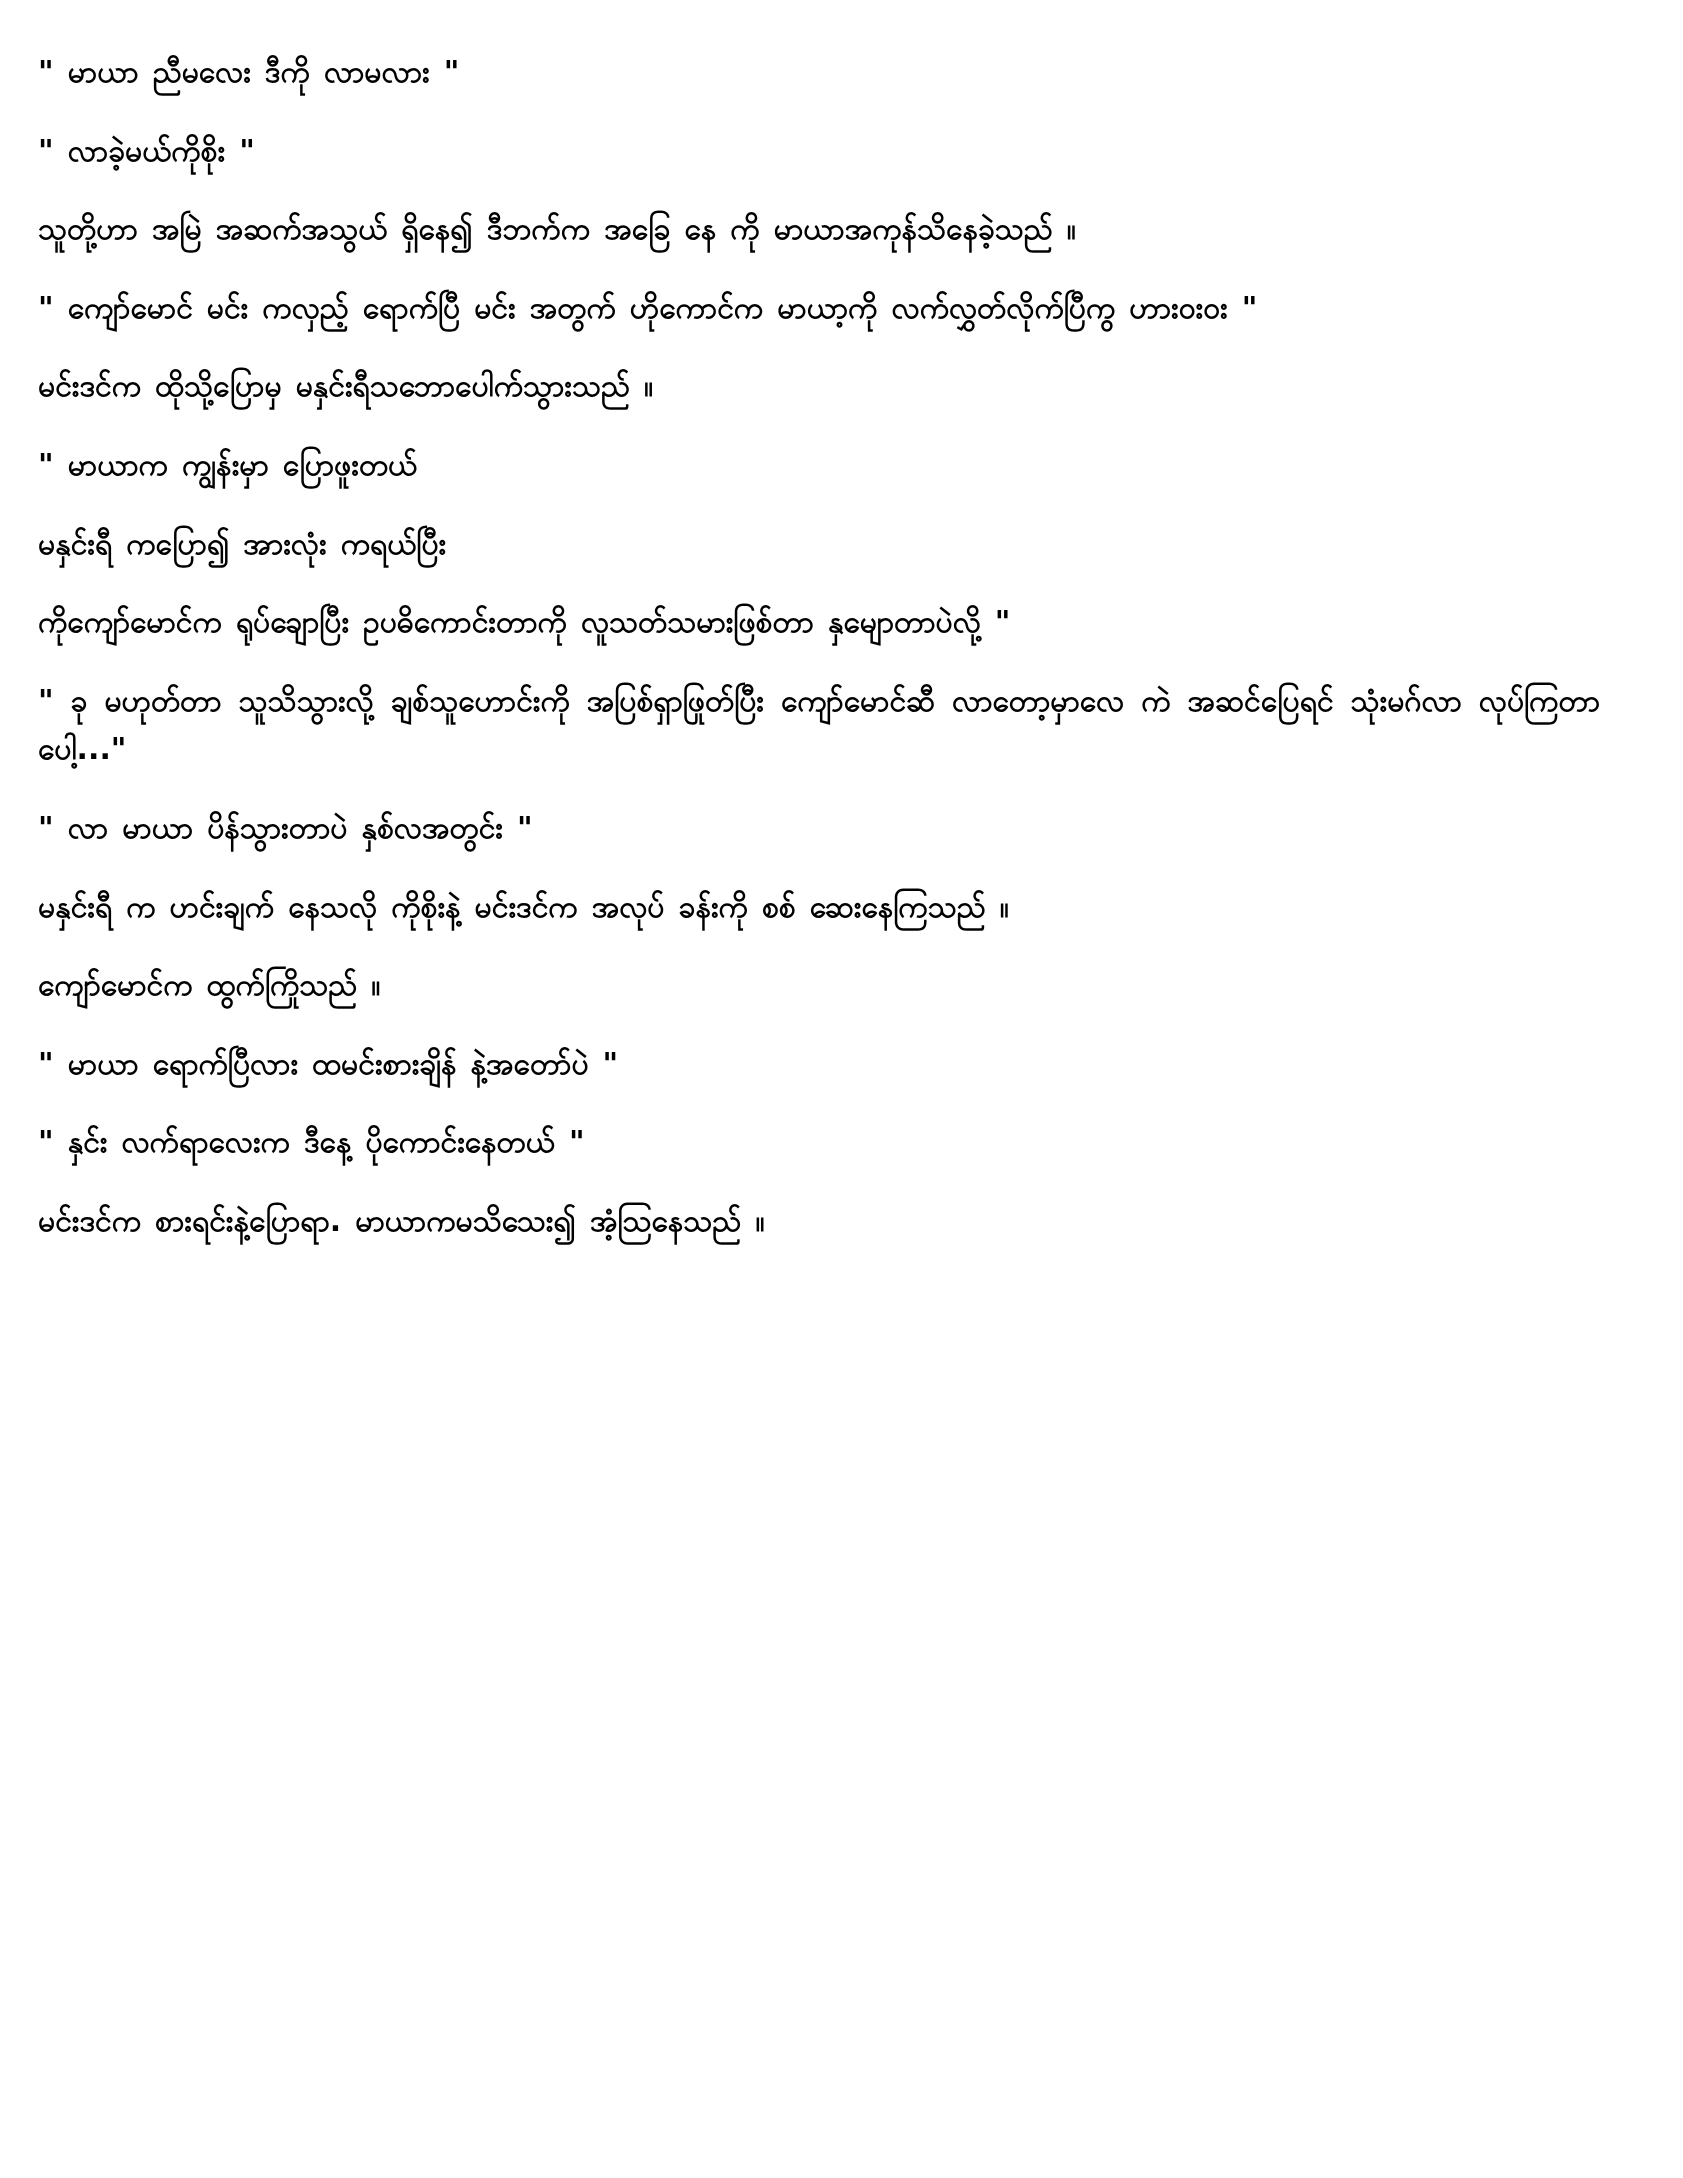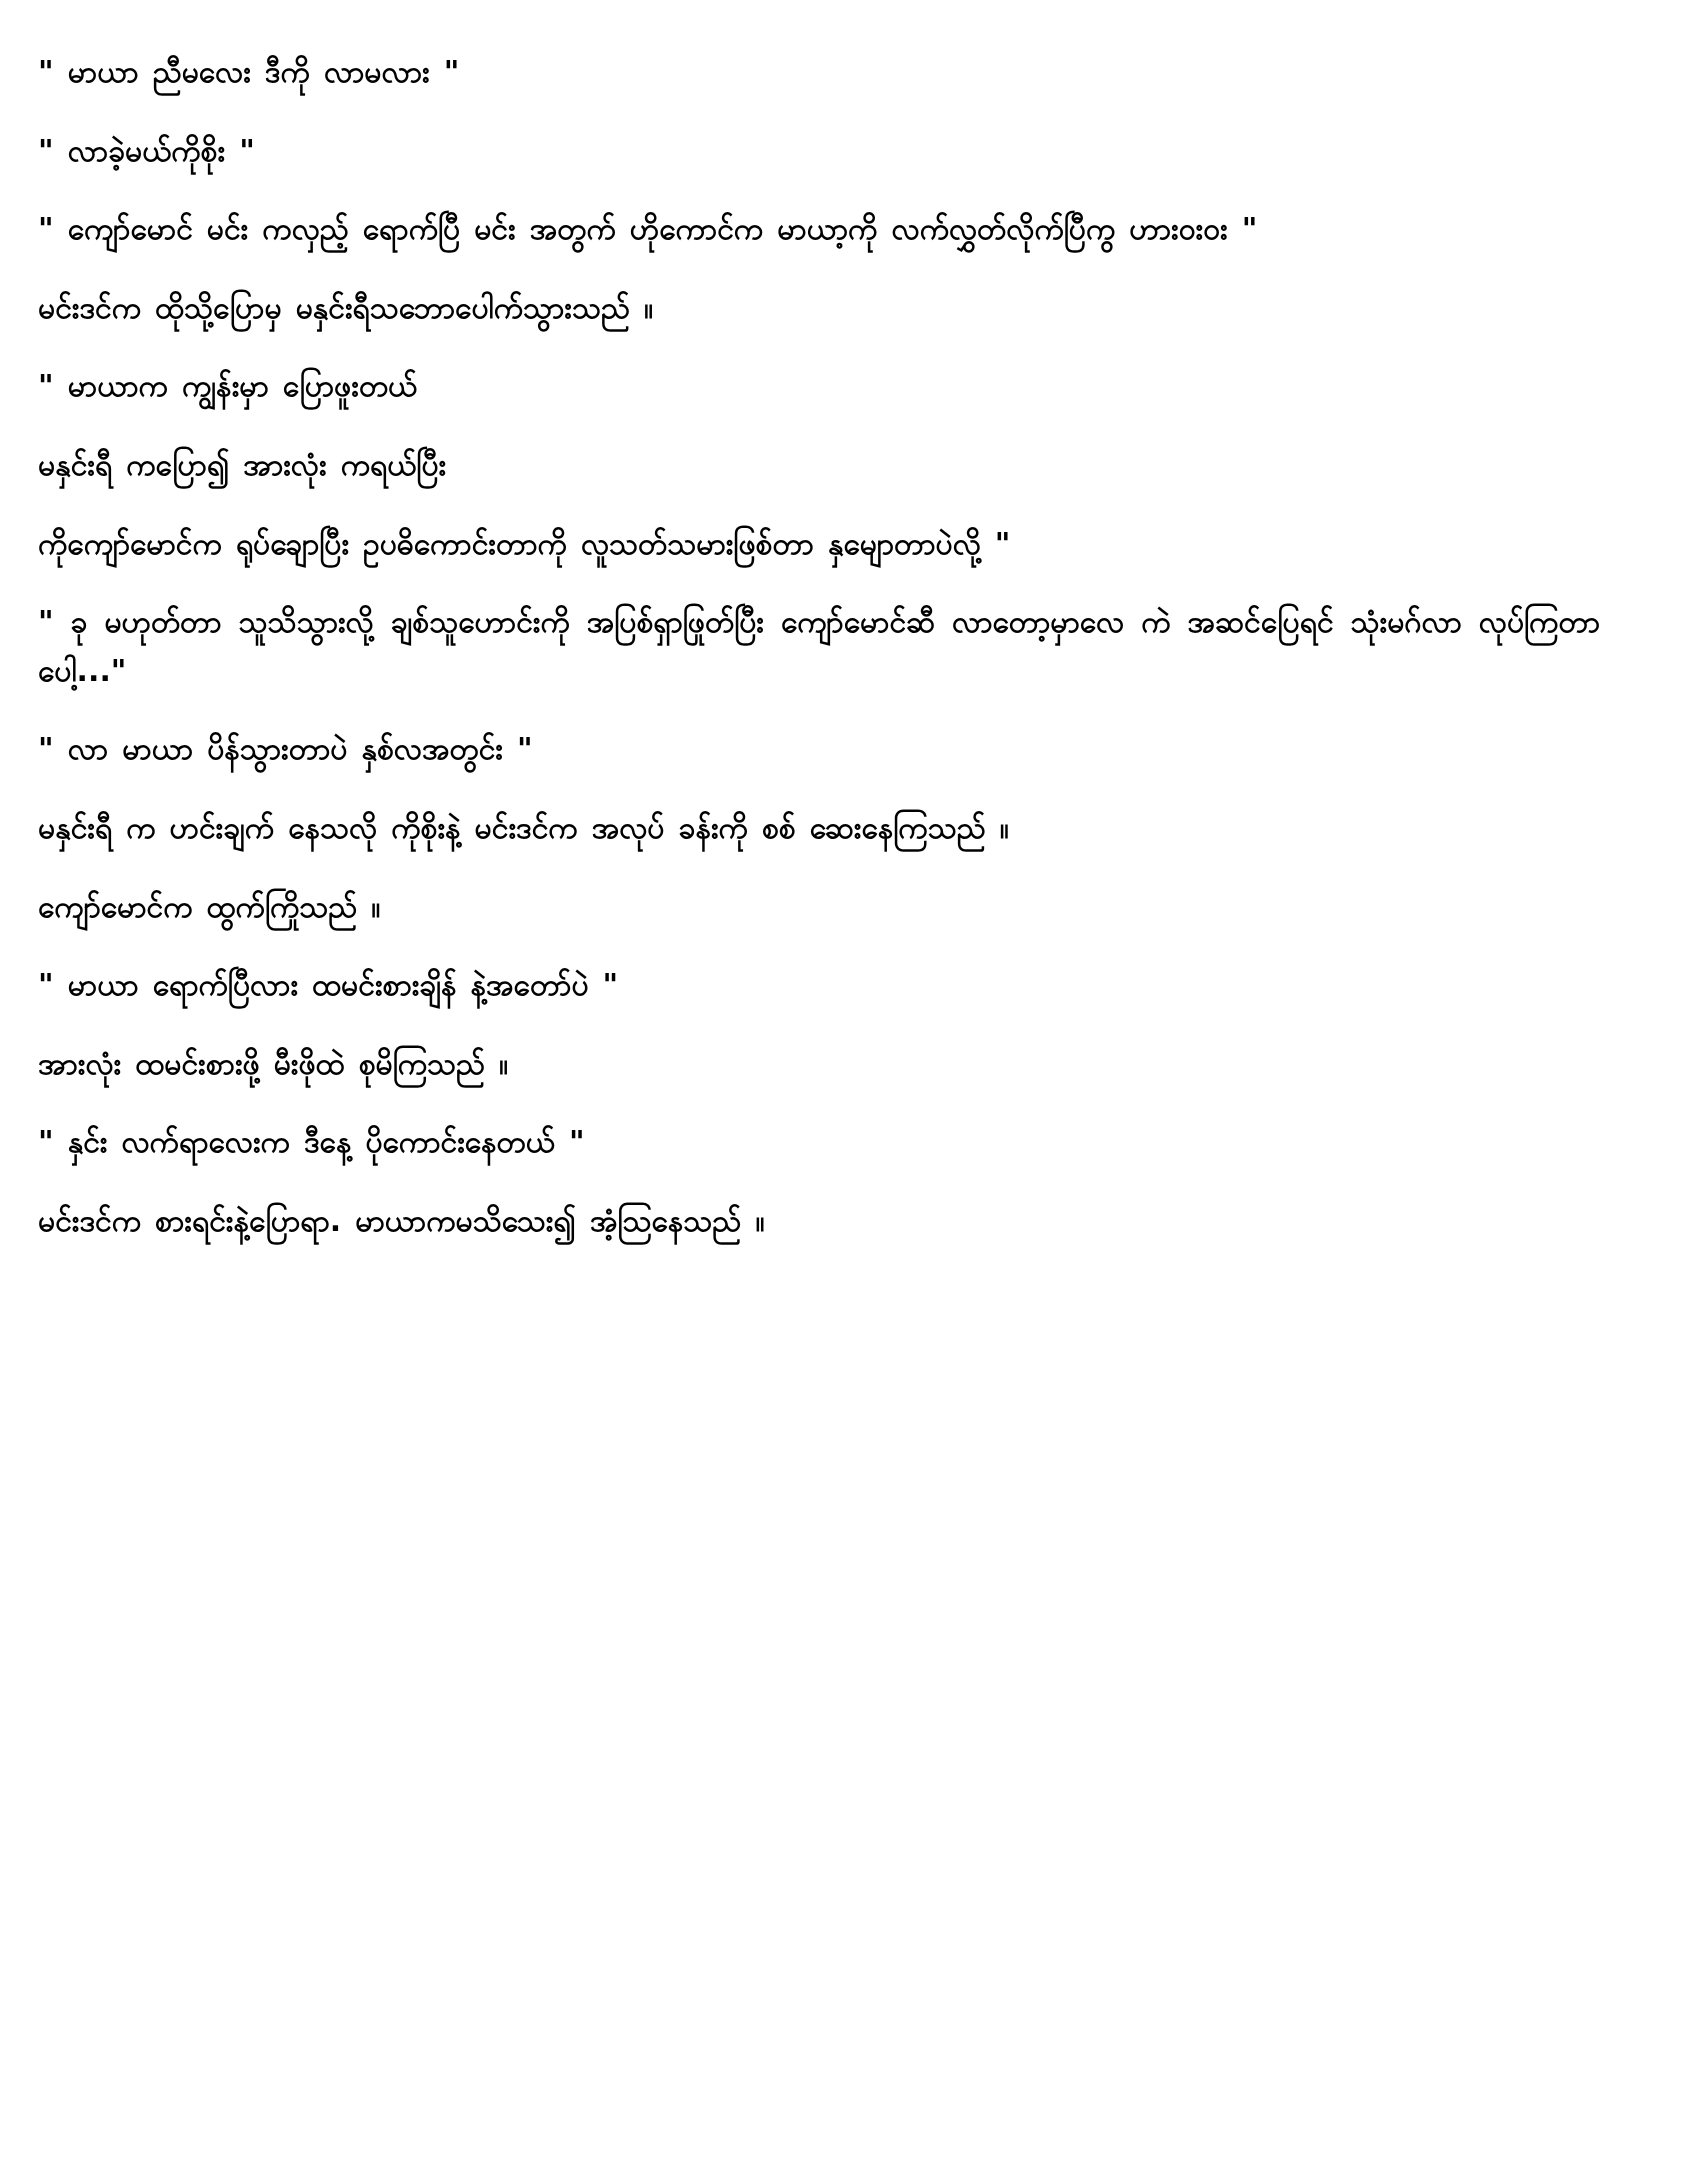--- a/index.html
+++ b/index.html
@@ -38,28 +38,28 @@
     margin-bottom: 0;
   }
 </style>
 </head>
 <body>
 
 <div class="page">
   <div class="doc-body">
     <p class="para">" မာယာ ညီမလေး ဒီကို လာမလား "</p>
     <p class="para">" လာခဲ့မယ်ကိုစိုး "</p>
+    <p class="para">သူတို့ဟာ အမြဲ အဆက်အသွယ် ရှိနေ၍ ဒီဘက်က အခြေ နေ ကို မာယာအကုန်သိနေခဲ့သည် ။</p>
     <p class="para">" ကျော်မောင် မင်း ကလှည့် ရောက်ပြီ မင်း အတွက် ဟိုကောင်က မာယာ့ကို လက်လွှတ်လိုက်ပြီကွ ဟား၀း၀း "</p>
     <p class="para">မင်းဒင်က ထိုသို့ပြောမှ မနှင်းရီသဘောပေါက်သွားသည် ။</p>
     <p class="para">" မာယာက ကျွန်းမှာ ပြောဖူးတယ်</p>
     <p class="para">မနှင်းရီ ကပြော၍ အားလုံး ကရယ်ပြီး</p>
     <p class="para">ကိုကျော်မောင်က ရုပ်ချောပြီး ဥပဓိကောင်းတာကို လူသတ်သမားဖြစ်တာ နှမျောတာပဲလို့ "</p>
     <p class="para">" ခု မဟုတ်တာ သူသိသွားလို့ ချစ်သူဟောင်းကို အပြစ်ရှာဖြုတ်ပြီး ကျော်မောင်ဆီ လာတော့မှာလေ ကဲ အဆင်ပြေရင် သုံးမဂ်လာ လုပ်ကြတာပေါ့..."</p>
     <p class="para">" လာ မာယာ ပိန်သွားတာပဲ နှစ်လအတွင်း "</p>
     <p class="para">မနှင်းရီ က ဟင်းချက် နေသလို ကိုစိုးနဲ့ မင်းဒင်က အလုပ် ခန်းကို စစ် ဆေးနေကြသည် ။</p>
     <p class="para">ကျော်မောင်က ထွက်ကြိုသည် ။</p>
     <p class="para">" မာယာ ရောက်ပြီလား ထမင်းစားချိန် နဲ့အတော်ပဲ "</p>
-    <p class="para">အားလုံး ထမင်းစားဖို့ မီးဖိုထဲ စုမိကြသည် ။</p>
     <p class="para">" နှင်း လက်ရာလေးက ဒီနေ့ ပိုကောင်းနေတယ် "</p>
     <p class="para">မင်းဒင်က စားရင်းနဲ့ပြောရာ. မာယာကမသိသေး၍ အံ့သြနေသည် ။</p>
   </div>
 </div>
 
 
 </body></html>

